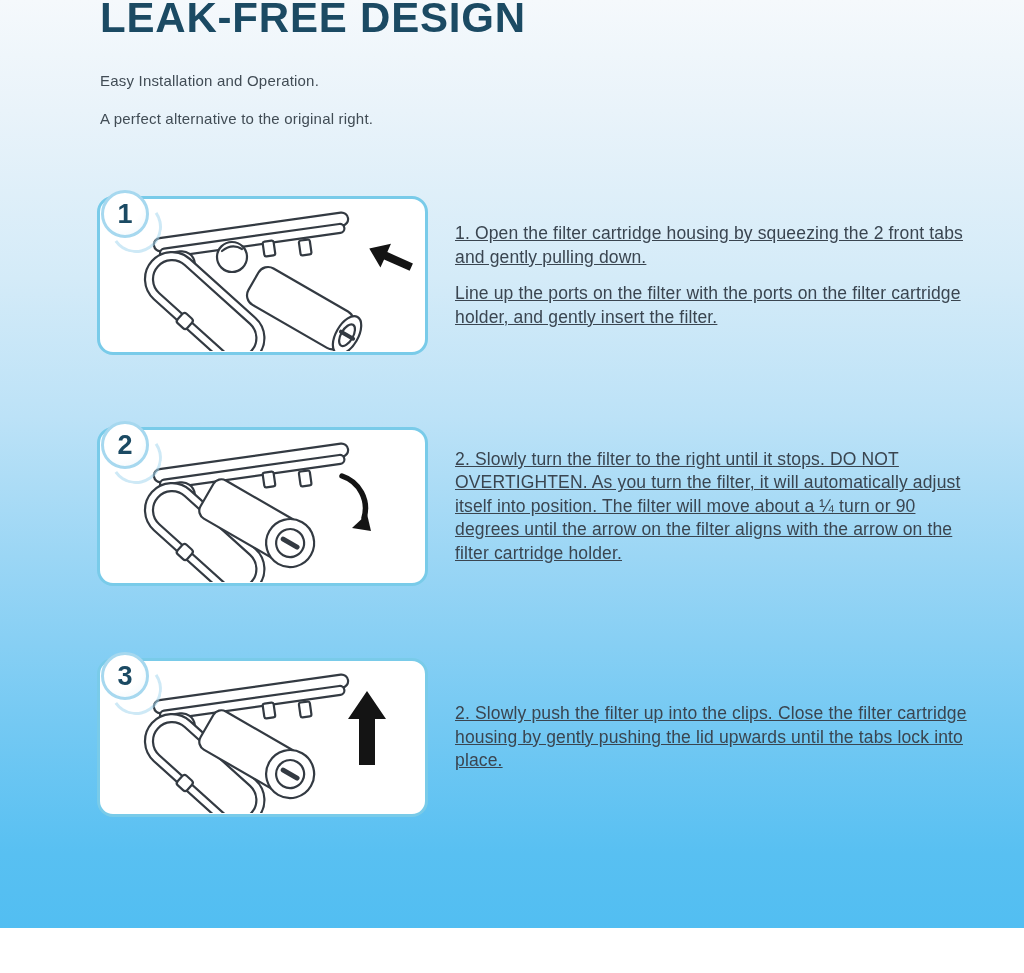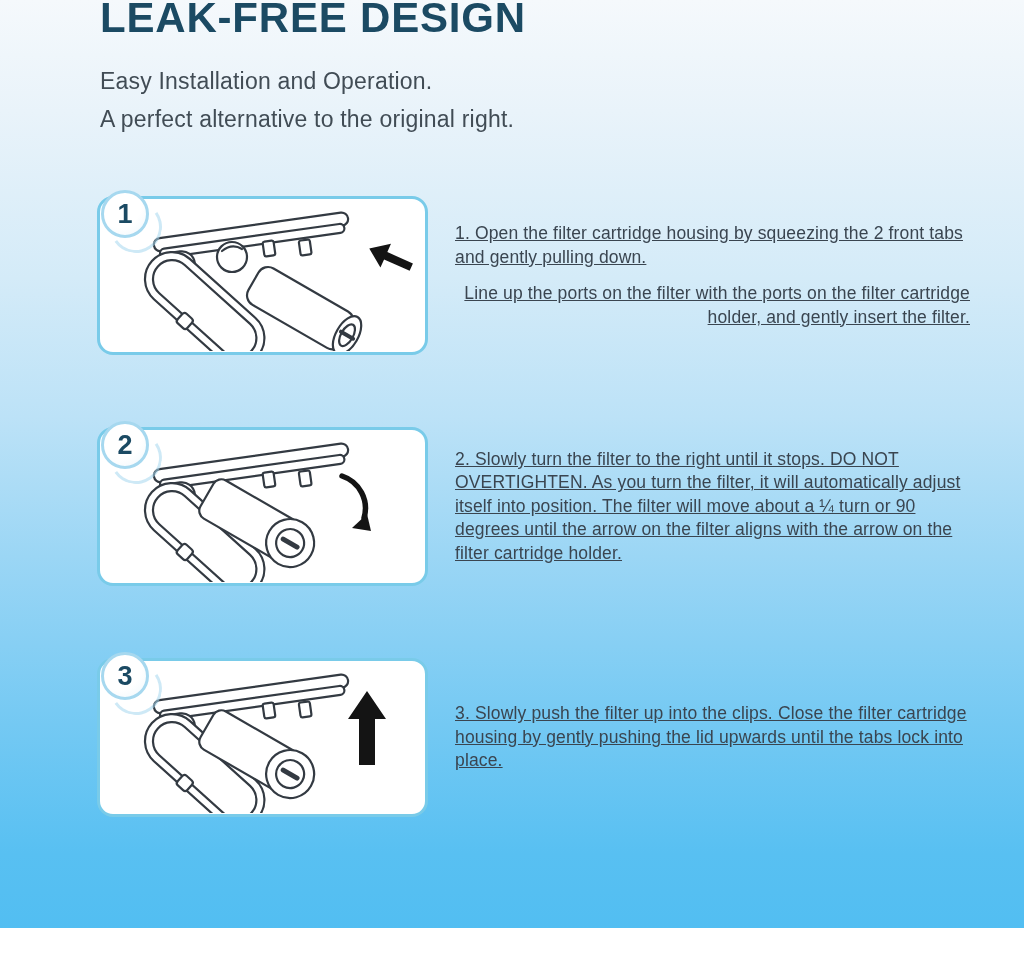--- a/index.html
+++ b/index.html
@@ -20,21 +20,21 @@
   .title {
     margin: -6px 0 0 0;
     font-size: 42px;
     font-weight: 800;
     letter-spacing: 0.8px;
     color: #1b4a63;
     line-height: 48px;
   }
   .subtitle { 
     margin: 0;
-    font-size: 23px;
+    font-size: 15px;
     color: #414c55;
     line-height: 38px;
     letter-spacing: 0.2px;
   }
   .subtitle.first { margin-top: 20px; }
 
   main { margin: 58px 0 0 97px; }
   .step-row {
     display: flex;
     align-items: center;
@@ -85,21 +85,21 @@
     width: 515px;
   }
   .step-text p {
     margin: 0;
     font-size: 17.5px;
     line-height: 23.5px;
     letter-spacing: 0.15px;
     color: #3a4550;
     text-decoration: underline;
   }
-  .step-text p + p { margin-top: 13px; text-align: right; }
+  .step-text p + p { margin-top: 13px; }
 </style>
 </head>
 <body>
 
 <div class="page">
 
   <header>
     <h1 class="title">LEAK-FREE DESIGN</h1>
     <p class="subtitle first">Easy Installation and Operation.</p>
     <p class="subtitle">A perfect alternative to the original right.</p>
@@ -209,18 +209,18 @@
               <rect x="0" y="0" width="96" height="44" rx="9"></rect>
               <circle cx="96" cy="22" r="24"></circle>
               <circle cx="96" cy="22" r="14" fill="none"></circle>
               <line x1="88" y1="22" x2="104" y2="22" stroke-width="5"></line>
             </g>
           </g>
           <polygon points="253,28 272,56 261,56 261,102 245,102 245,56 234,56" fill="#141414"></polygon>
         </svg>
       </div>
       <div class="step-text">
-        <p>3. Slowly push the filter up into the clips. Close the filter cartridge housing by gently pushing the lid upwards until the tabs lock into place.</p>
+        <p>2. Slowly push the filter up into the clips. Close the filter cartridge housing by gently pushing the lid upwards until the tabs lock into place.</p>
       </div>
     </section>
 
   </main>
 </div>
 
 </body></html>

